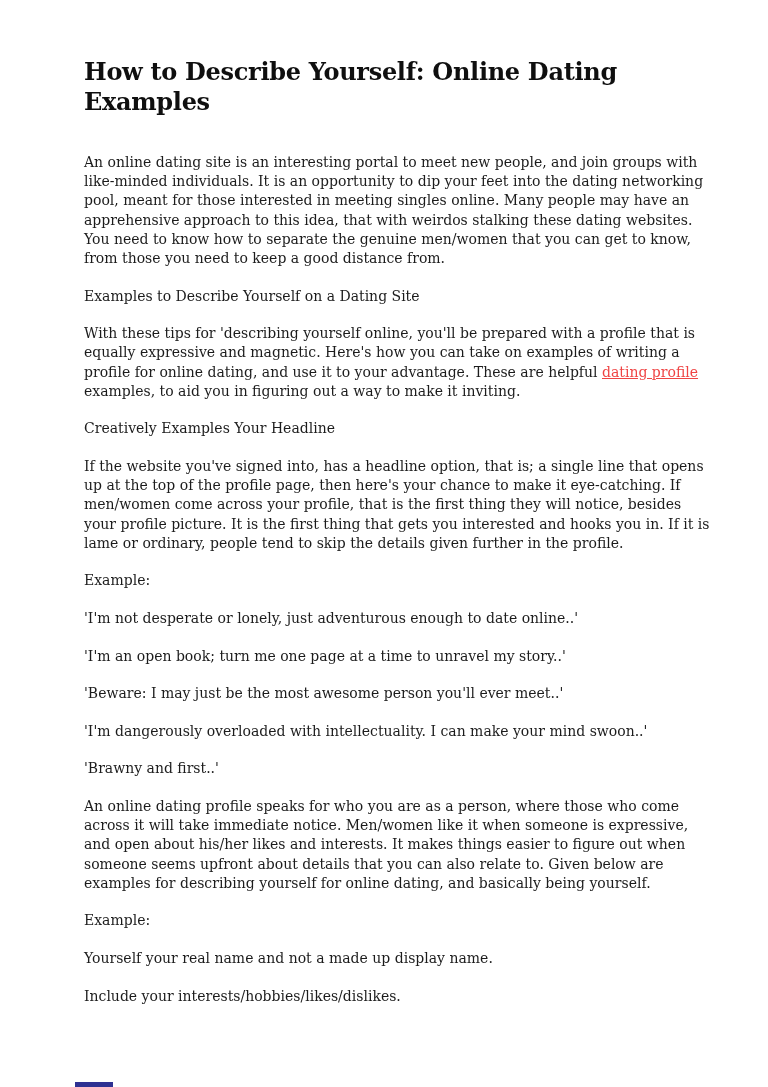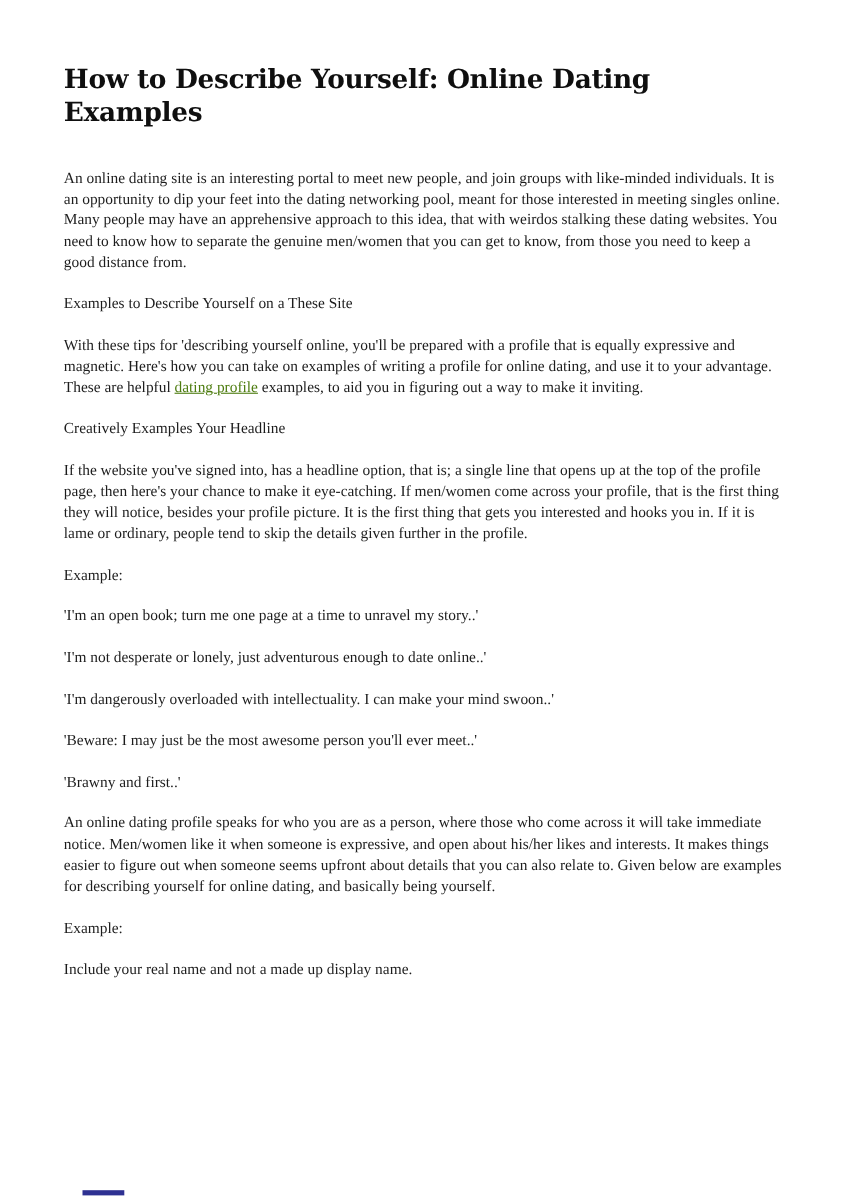--- a/index.html
+++ b/index.html
@@ -9,39 +9,38 @@
   }
   .page {
     position: relative;
     width: 768px;
     height: 1087px;
     background: #ffffff;
     overflow: hidden;
     font-family: "DejaVu Serif", "Liberation Serif", serif;
     color: #1c1c1c;
     box-sizing: border-box;
-    padding: 57px 56px 0 58px;
+    padding: 57px 56px 0 84px;
   }
   .doc-title {
     font-size: 24px;
     font-weight: bold;
     letter-spacing: -0.3px;
     color: #0f0f0f;
     line-height: 30px;
     margin: 0 0 36px 0;
   }
   .para, .sub-heading, .quote-line, .tip-line, .example-label {
     font-size: 14px;
     line-height: 19.2px;
     margin: 0 0 18.4px 0;
     color: #1c1c1c;
-    font-family: Liberation Serif, serif;
   }
   a.inline-link {
-    color: #4d7c0f;
+    color: #ef4444;
     text-decoration: underline;
     cursor: pointer;
   }
   .page-bottom-marker {
     position: absolute;
     left: 75px;
     bottom: 0;
     width: 38px;
     height: 5px;
     background: #2e3192;
@@ -49,43 +48,44 @@
 </style>
 </head>
 <body>
 
 <div class="page">
 
   <h1 class="doc-title">How to Describe Yourself: Online Dating Examples</h1>
 
   <p class="para">An online dating site is an interesting portal to meet new people, and join groups with like-minded individuals. It is an opportunity to dip your feet into the dating networking pool, meant for those interested in meeting singles online. Many people may have an apprehensive approach to this idea, that with weirdos stalking these dating websites. You need to know how to separate the genuine men/women that you can get to know, from those you need to keep a good distance from.</p>
 
-  <p class="sub-heading">Examples to Describe Yourself on a These Site</p>
+  <p class="sub-heading">Examples to Describe Yourself on a Dating Site</p>
 
   <p class="para"><span>With these tips for 'describing yourself online, you'll be prepared with a profile that is equally expressive and magnetic. Here's how you can take on examples of writing a profile for online dating, and use it to your advantage. These are helpful </span><a class="inline-link">dating profile</a><span> examples, to aid you in figuring out a way to make it inviting.</span></p>
 
   <p class="sub-heading">Creatively Examples Your Headline</p>
 
   <p class="para">If the website you've signed into, has a headline option, that is; a single line that opens up at the top of the profile page, then here's your chance to make it eye-catching. If men/women come across your profile, that is the first thing they will notice, besides your profile picture. It is the first thing that gets you interested and hooks you in. If it is lame or ordinary, people tend to skip the details given further in the profile.</p>
 
   <p class="example-label">Example:</p>
 
+  <p class="quote-line">'I'm not desperate or lonely, just adventurous enough to date online..'</p>
+
   <p class="quote-line">'I'm an open book; turn me one page at a time to unravel my story..'</p>
 
-  <p class="quote-line">'I'm not desperate or lonely, just adventurous enough to date online..'</p>
+  <p class="quote-line">'Beware: I may just be the most awesome person you'll ever meet..'</p>
 
   <p class="quote-line">'I'm dangerously overloaded with intellectuality. I can make your mind swoon..'</p>
-
-  <p class="quote-line">'Beware: I may just be the most awesome person you'll ever meet..'</p>
 
   <p class="quote-line">'Brawny and first..'</p>
 
 
   <p class="para">An online dating profile speaks for who you are as a person, where those who come across it will take immediate notice. Men/women like it when someone is expressive, and open about his/her likes and interests. It makes things easier to figure out when someone seems upfront about details that you can also relate to. Given below are examples for describing yourself for online dating, and basically being yourself.</p>
 
   <p class="example-label">Example:</p>
 
-  <p class="tip-line">Include your real name and not a made up display name.</p>
+  <p class="tip-line">Yourself your real name and not a made up display name.</p>
 
+  <p class="tip-line">Include your interests/hobbies/likes/dislikes.</p>
 
   <div class="page-bottom-marker"></div>
 
 </div>
 
 </body></html>

